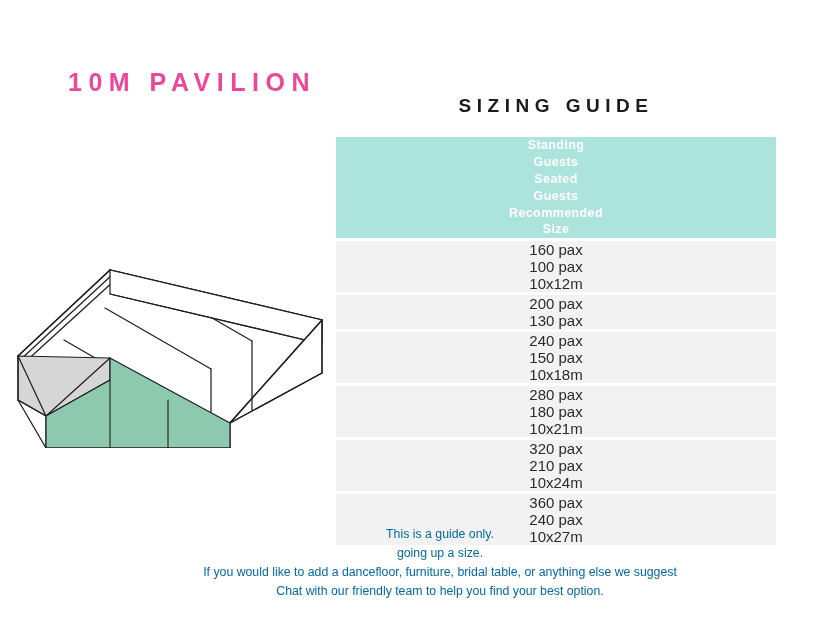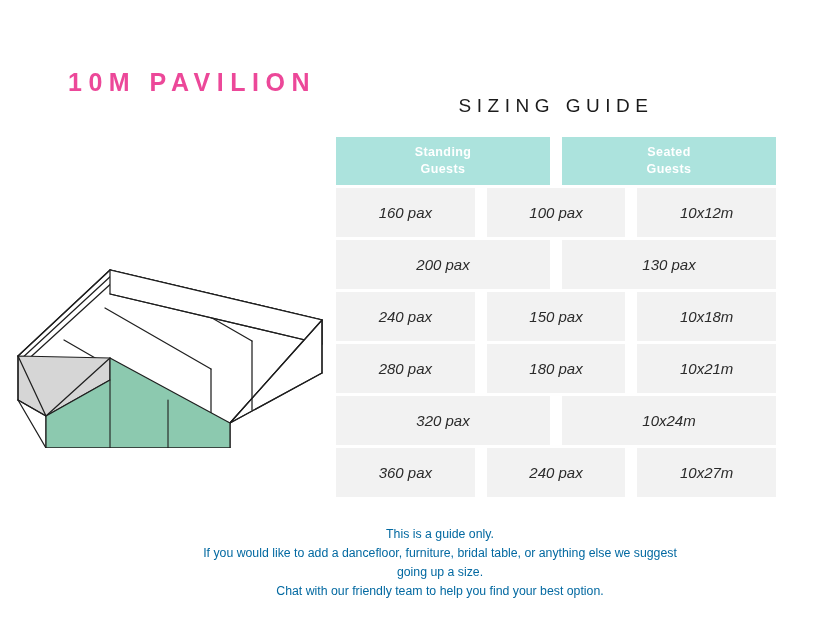--- a/index.html
+++ b/index.html
@@ -30,39 +30,40 @@
   }
 
   
   .guide-title {
     position: absolute;
     left: 336px;
     top: 95px;
     width: 440px;
     text-align: center;
     font-size: 19px;
-    font-weight: normal;
+    font-weight: bold;
     letter-spacing: 5.5px;
     color: #1b1b1b;
     white-space: nowrap;
   }
 
   
   .table-wrap {
     position: absolute;
     left: 336px;
     top: 137px;
     width: 440px;
   }
   .table-row {
     display: flex;
     width: 100%;
     column-gap: 12px;
-  }
-  .table-row + .table-row { margin-top: 3px; font-style: italic; }
+    flex-direction: column;
+  }
+  .table-row + .table-row { margin-top: 3px; }
 
   .cell {
     flex: 1 1 0;
     box-sizing: border-box;
     display: flex;
     align-items: center;
     justify-content: center;
     text-align: center;
   }
 
@@ -170,20 +171,26 @@
         <span>Standing</span><br>
         <span>Guests</span>
       </span>
     </div>
     <div class="cell">
       <span>
         <span>Seated</span><br>
         <span>Guests</span>
       </span>
     </div>
+    <div class="cell">
+      <span>
+        <span>Recommended</span><br>
+        <span>Size</span>
+      </span>
+    </div>
   </div>
 
   <div class="table-row data-row">
     <div class="cell">160 pax</div>
     <div class="cell">100 pax</div>
     <div class="cell">10x12m</div>
   </div>
 
   <div class="table-row data-row">
     <div class="cell">200 pax</div>
@@ -197,29 +204,30 @@
   </div>
 
   <div class="table-row data-row">
     <div class="cell">280 pax</div>
     <div class="cell">180 pax</div>
     <div class="cell">10x21m</div>
   </div>
 
   <div class="table-row data-row">
     <div class="cell">320 pax</div>
+    <div class="cell">210 pax</div>
     <div class="cell">10x24m</div>
   </div>
 
   <div class="table-row data-row">
     <div class="cell">360 pax</div>
     <div class="cell">240 pax</div>
     <div class="cell">10x27m</div>
   </div>
 
 </div>
 
 <div class="footer-note">
   <div>This is a guide only.</div>
+  <div>going up a size.</div>
   <div>If you would like to add a dancefloor, furniture, bridal table, or anything else we suggest</div>
-  <div>going up a size.</div>
   <div>Chat with our friendly team to help you find your best option.</div>
 </div>
 
 </body></html>

